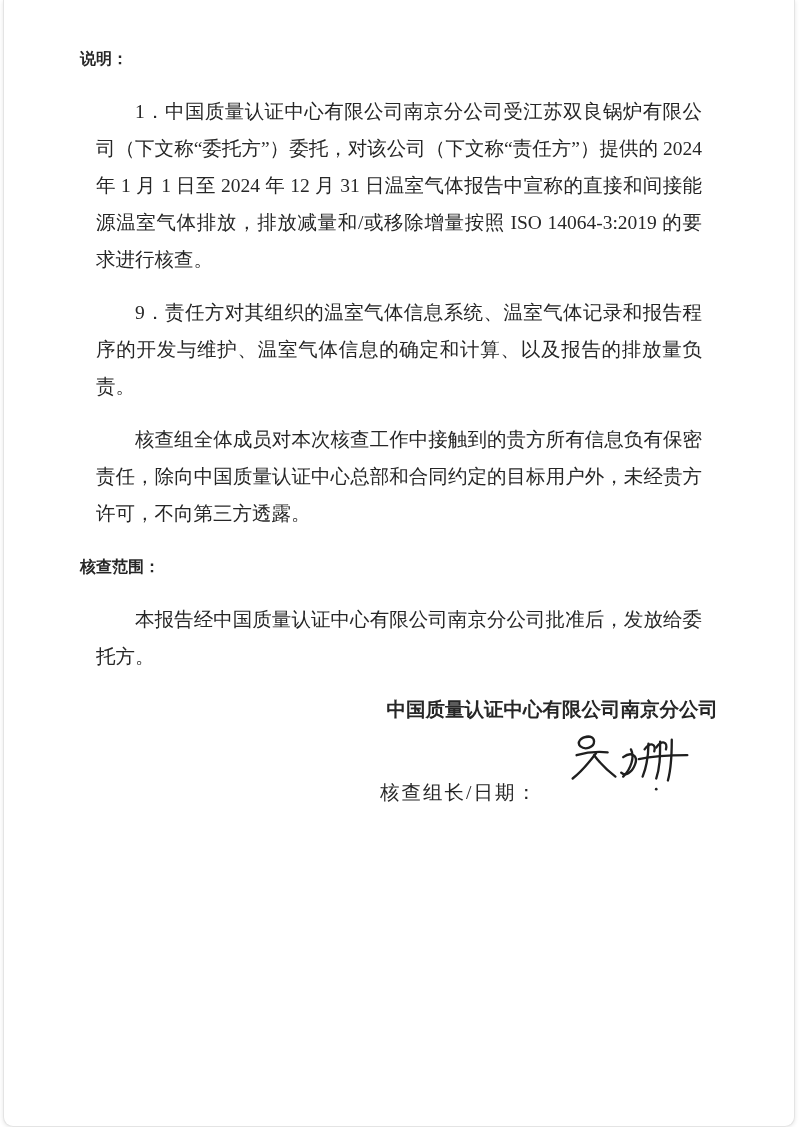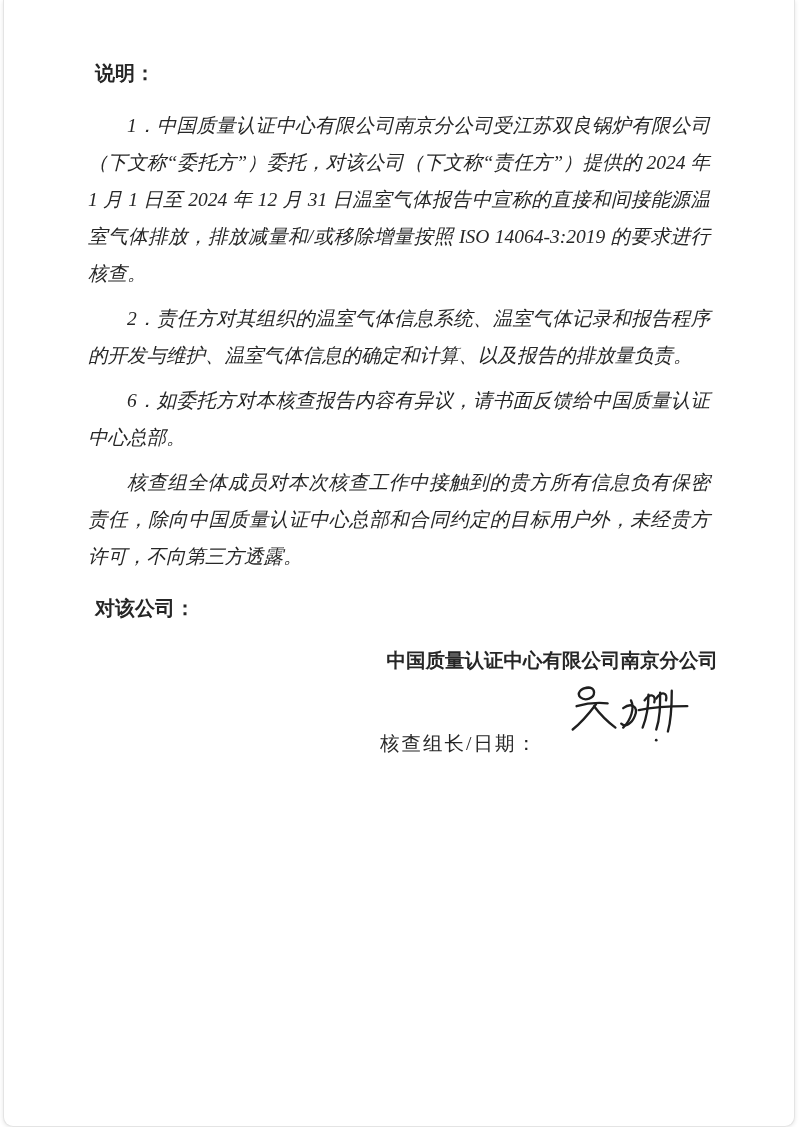--- a/index.html
+++ b/index.html
@@ -22,30 +22,29 @@
     overflow: hidden;
   }
   .content {
     padding: 40px 76px 0 76px;
     color: #262626;
     font-size: 19.5px;
     line-height: 37px;
     text-align: justify;
   }
   .heading {
-    margin: 15px;
-    font-size: 20px;
+    margin: 0;
+    font-size: 16px;
     font-weight: 700;
     line-height: 37px;
     text-align: left;
   }
   .para {
-    margin: 8px;
+    margin: 16px;
     text-indent: 2em;
-    font-style: italic;
   }
   .company-line {
     margin-top: 15px;
     text-align: right;
     font-weight: 700;
     text-indent: 0;
   }
   .sign-area {
     position: relative;
     margin-top: 12px;
@@ -66,26 +65,26 @@
   }
 </style>
 </head>
 <body>
 
 <div class="page">
   <div class="content">
 
     <h3 class="heading">说明：</h3>
     <p class="para">1．中国质量认证中心有限公司南京分公司受江苏双良锅炉有限公司（下文称“委托方”）委托，对该公司（下文称“责任方”）提供的 2024 年 1 月 1 日至 2024 年 12 月 31 日温室气体报告中宣称的直接和间接能源温室气体排放，排放减量和/或移除增量按照 ISO 14064-3:2019 的要求进行核查。</p>
-    <p class="para">2．责任方对其组织的温室气体信息系统、温室气体记录和报告程序的开发与维护、温室气体信息的确定和计算、以及报告的排放量负责。</p>
-    <p class="para">6．如委托方对本核查报告内容有异议，请书面反馈给中国质量认证中心总部。</p>
+    <p class="para">9．责任方对其组织的温室气体信息系统、温室气体记录和报告程序的开发与维护、温室气体信息的确定和计算、以及报告的排放量负责。</p>
 
     <p class="para">核查组全体成员对本次核查工作中接触到的贵方所有信息负有保密责任，除向中国质量认证中心总部和合同约定的目标用户外，未经贵方许可，不向第三方透露。</p>
 
-    <h3 class="heading">对该公司：</h3>
+    <h3 class="heading">核查范围：</h3>
+    <p class="para">本报告经中国质量认证中心有限公司南京分公司批准后，发放给委托方。</p>
 
     <div class="company-line">中国质量认证中心有限公司南京分公司</div>
 
     <div class="sign-area">
       <span class="sign-label">核查组长/日期：</span>
       <svg class="signature-svg" viewBox="0 0 130 70" fill="none" stroke="#1f1f1f" stroke-width="2.4" stroke-linecap="round" stroke-linejoin="round" xmlns="http://www.w3.org/2000/svg">
 
         <path d="M22,9 C14,9 10,15 14,19 C19,23 28,20 28,14 C28,10 24,8 20,9"></path>
         <path d="M10,28 C20,25 32,24 42,25"></path>
         <path d="M30,26 C24,34 16,44 6,52"></path>

